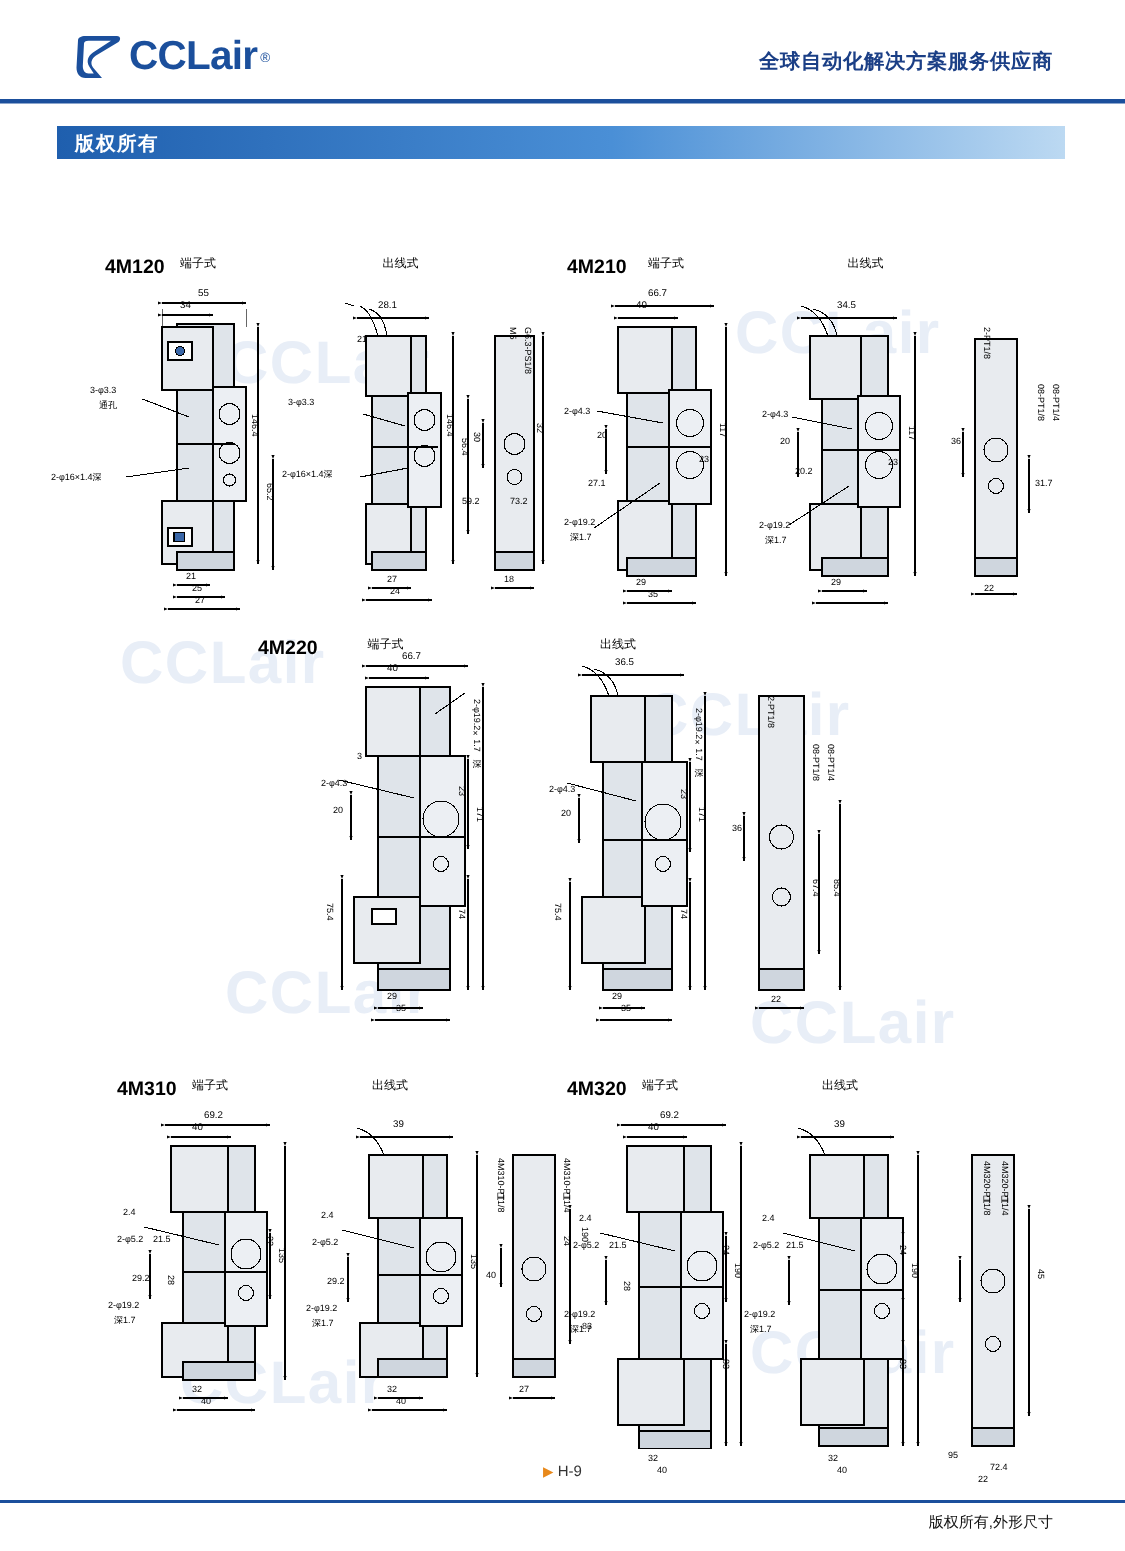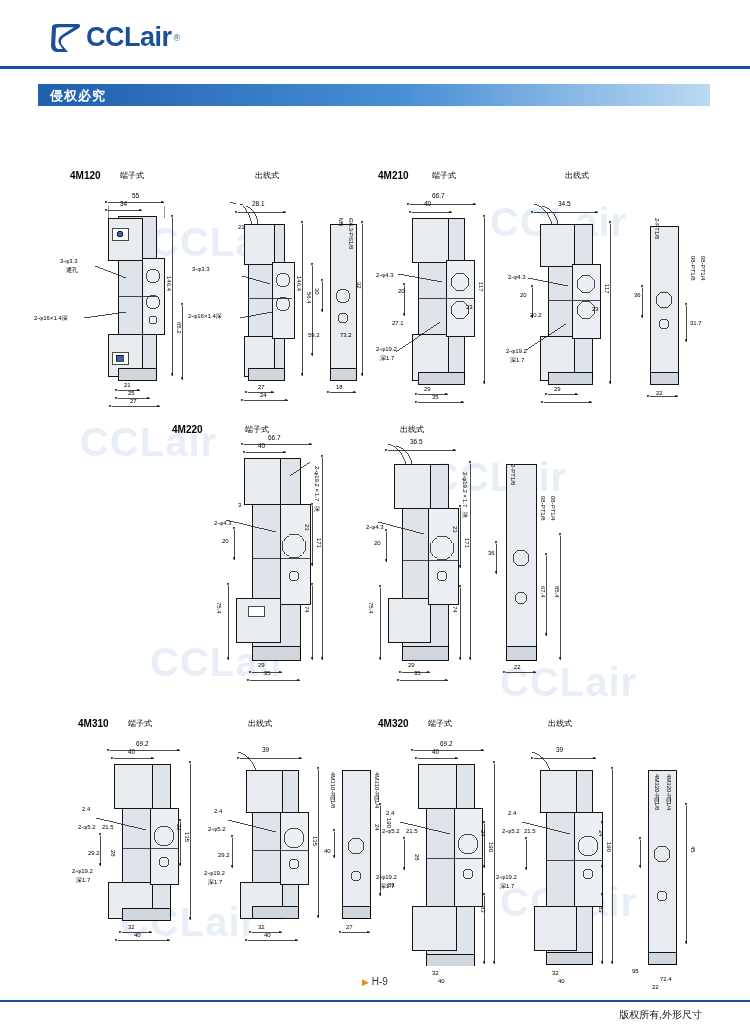--- a/index.html
+++ b/index.html
@@ -55,21 +55,21 @@
     font-family:"Liberation Sans", sans-serif;
     letter-spacing:1px;
     pointer-events:none;
     user-select:none;
   }
   
   .sheet{
     position:absolute;left:0;top:106px;width:750px;height:860px;
   }
   .grp-label{
-    position:absolute;font-size:10px;font-weight:bold;color:#000;
+    position:absolute;font-size:13px;font-weight:bold;color:#000;
   }
   .sub-label{
     position:absolute;font-size:8px;color:#000;
   }
   svg.draw{position:absolute;left:0;top:0;width:750px;height:860px;}
   
   .footer-rule{
     position:absolute;left:0;top:1000px;width:750px;height:2px;background:#1b4f9c;
   }
   .footer-page{
@@ -88,25 +88,26 @@
   <div class="logo">
     <span class="logo-mark">
       <svg width="34" height="30" viewBox="0 0 34 30">
         <path d="M4 4 C 4 2, 6 1, 9 1 L 30 1 C 32 1, 33 3, 31 5 L 16 14 C 13 16, 12 19, 14 22 L 20 29 L 9 29 C 5 29, 3 26, 3 22 Z" fill="#1b4f9c"></path>
         <path d="M8 6 C 8 5, 9 4.2, 11 4.2 L 26 4.2 L 14 12 C 10.5 14.4, 9.4 18, 11.6 21.5 L 14.5 26 L 11 26 C 8.6 26, 7.2 24, 7.2 21 Z" fill="#ffffff"></path>
       </svg>
     </span>
     <span class="logo-text">CCLair</span>
     <span class="logo-reg">®</span>
   </div>
+  <div class="header-slogan">全球自动化解决方案服务供应商</div>
   <div class="header-rule"></div>
 </div>
 
 <div class="title-bar">
-  <span class="txt">侵权必究</span>
+  <span class="txt">版权所有</span>
 </div>
 
 <div class="wm" style="left:150px;top:220px;">CCLair</div>
 <div class="wm" style="left:490px;top:200px;">CCLair</div>
 <div class="wm" style="left:80px;top:420px;">CCLair</div>
 <div class="wm" style="left:430px;top:455px;">CCLair</div>
 <div class="wm" style="left:150px;top:640px;">CCLair</div>
 <div class="wm" style="left:500px;top:660px;">CCLair</div>
 <div class="wm" style="left:120px;top:900px;">CCLair</div>
 <div class="wm" style="left:500px;top:880px;">CCLair</div>

